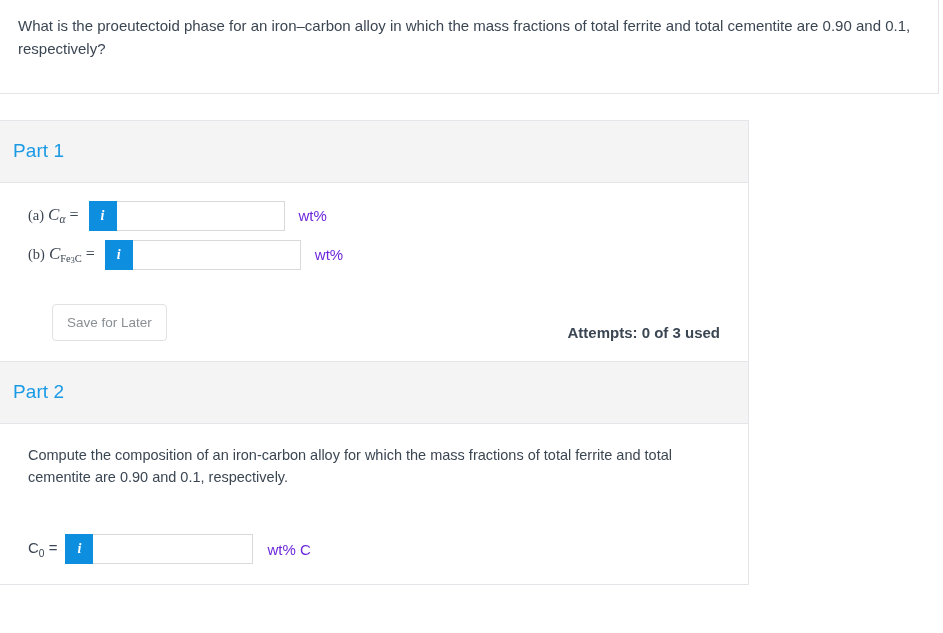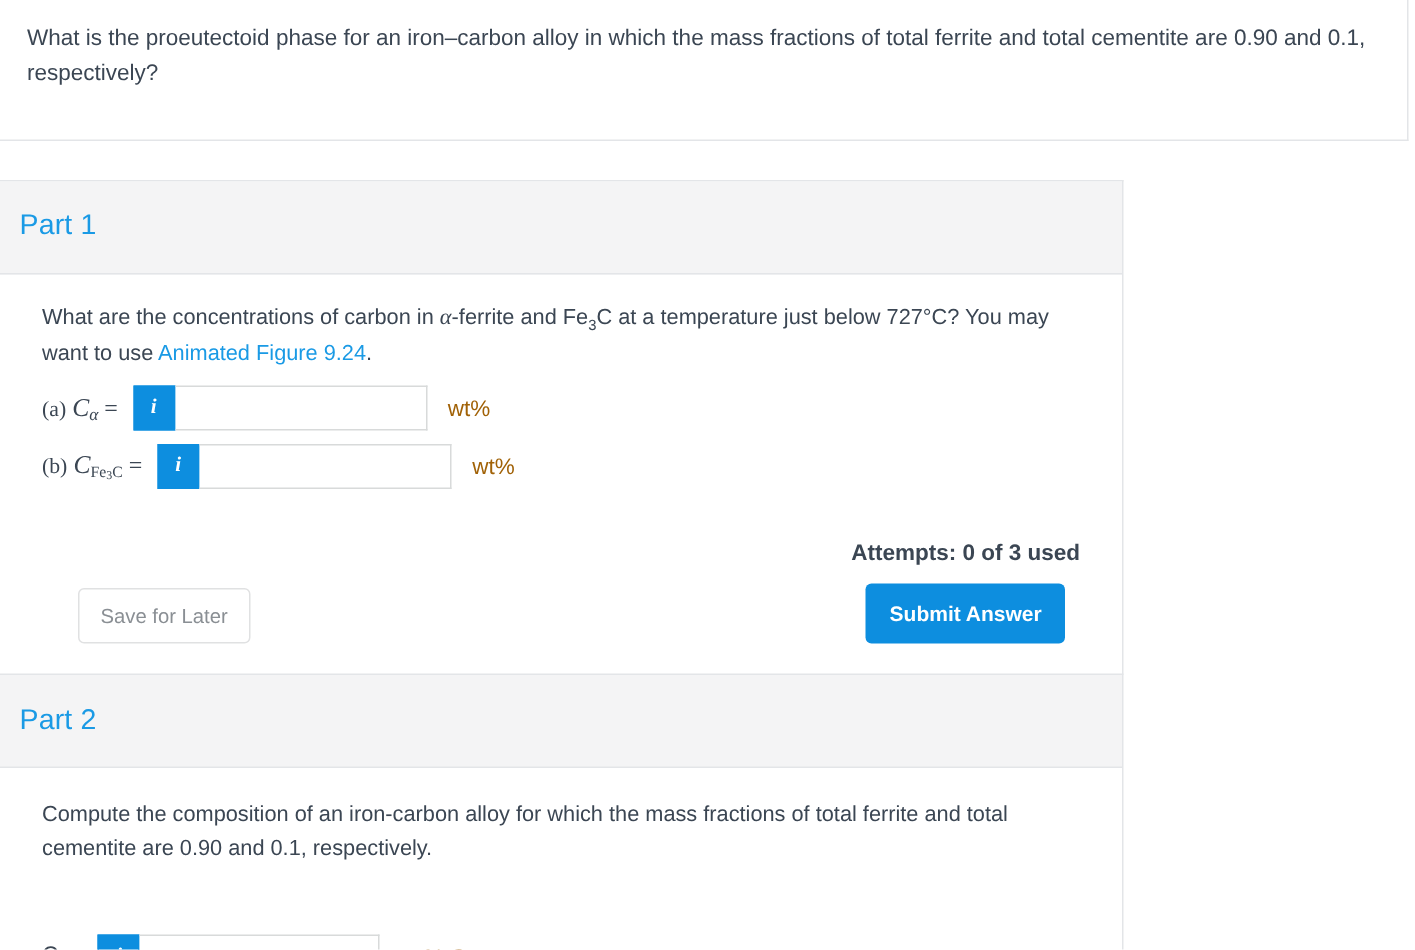--- a/index.html
+++ b/index.html
@@ -150,21 +150,21 @@
     outline: none;
     font-family: "Liberation Sans", sans-serif;
     font-size: 14px;
     color: #3b4653;
     padding: 0 6px;
     box-sizing: border-box;
     height: 30px;
   }
   .unit {
     font-size: 15px;
-    color: #a16207;
+    color: #6d28d9;
     margin-left: 14px;
     white-space: nowrap;
   }
 
   
   .action-row {
     display: flex;
     align-items: flex-end;
     justify-content: space-between;
     margin-top: 34px;
@@ -217,21 +217,20 @@
   </div>
 
   <div class="spacer"></div>
 
   <div class="part-card">
     <div class="part-header">
       <span class="part-title">Part 1</span>
     </div>
     <div class="part-body">
 
-      <p class="part-prompt"><span>What are the concentrations of carbon in </span><span class="alpha-sym">α</span><span>-ferrite and Fe</span><sub>3</sub><span>C at a temperature just below 727°C?  You may want to use </span><a href="#" class="link">Animated Figure 9.24</a><span>.</span></p>
 
       <div class="ans-row">
         <span class="ans-label"><span class="paren">(a)</span>&nbsp;<span class="cvar">C</span><span class="sub-ital">α</span><span class="eqsign">=</span></span>
         <span class="field-group" style="margin-left:6px;">
           <span class="info-btn">i</span>
           <input class="ans-input" style="width: 168px;" value="" placeholder="">
         </span>
         <span class="unit">wt%</span>
       </div>
 
@@ -241,21 +240,20 @@
           <span class="info-btn">i</span>
           <input class="ans-input" style="width: 168px;" value="" placeholder="">
         </span>
         <span class="unit">wt%</span>
       </div>
 
       <div class="action-row">
         <button class="save-btn">Save for Later</button>
         <span class="right-actions">
           <span class="attempts">Attempts: 0 of 3 used</span>
-          <button class="submit-btn">Submit Answer</button>
         </span>
       </div>
 
     </div>
   </div>
 
   <div class="part-card" style="border-top:none;">
     <div class="part-header">
       <span class="part-title">Part 2</span>
     </div>

